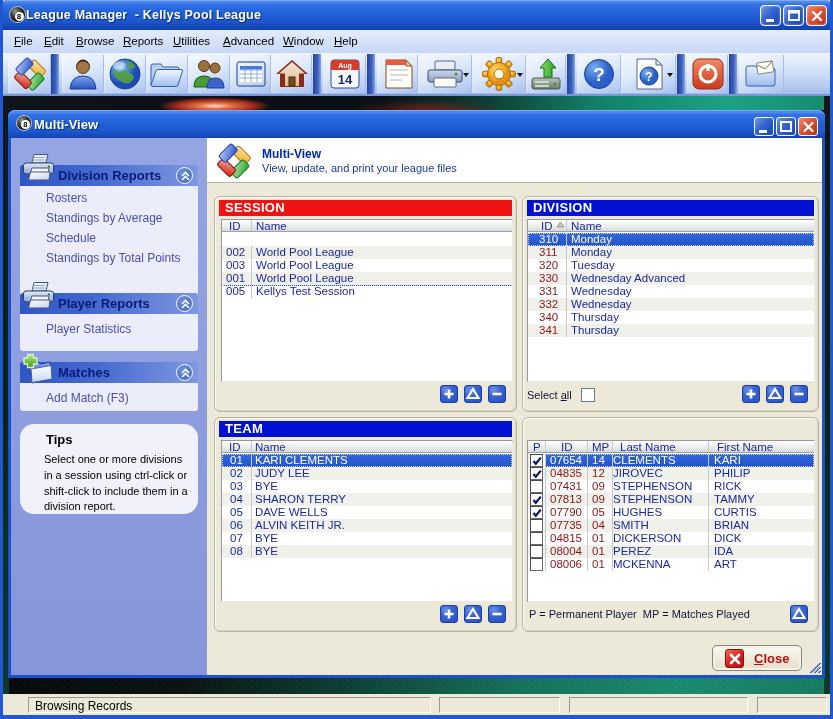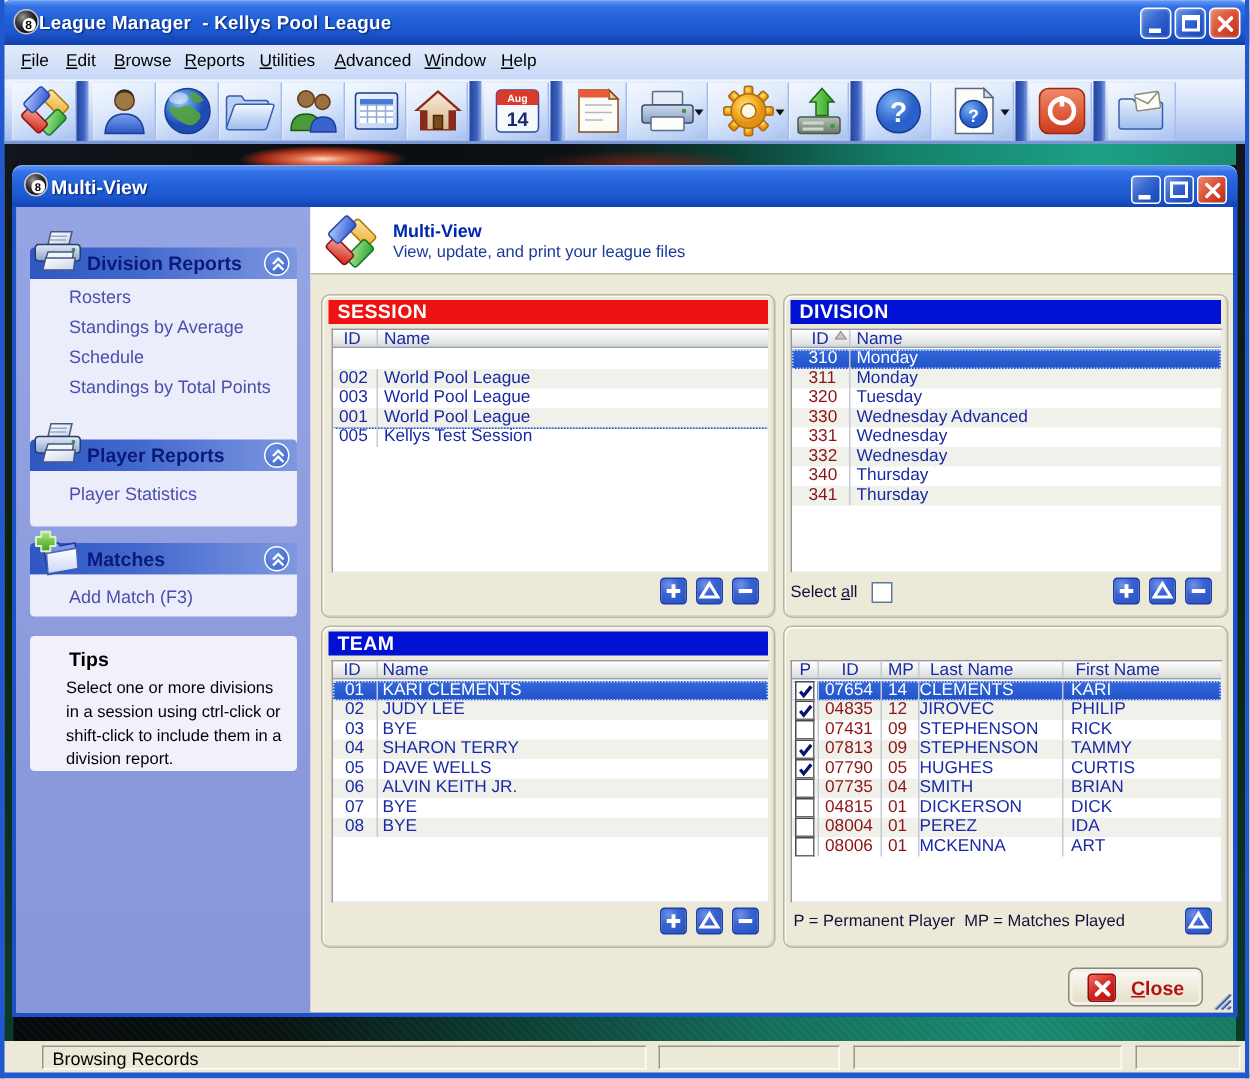--- a/index.html
+++ b/index.html
@@ -68,21 +68,21 @@
 .sp{position:absolute;left:9px;width:178px;}
 .sp-head{position:absolute;left:0;top:0;width:178px;height:21px;border-radius:3px 3px 0 0;
  background:linear-gradient(90deg,#2e57c4 0%,#4268ce 40%,#7e97e0 100%);}
 .sp-head .ht{position:absolute;left:38px;top:3px;font-size:13px;font-weight:bold;color:#0a1a78;}
 .chev{position:absolute;right:5px;top:2px;width:17px;height:17px;border-radius:50%;border:1px solid #fff;background:radial-gradient(circle at 35% 30%,#6d8fe0,#3d64c8);}
 .chev svg{position:absolute;left:1px;top:1px;}
 .sp-items{position:absolute;left:0;width:178px;background:#ecedfa;border-radius:0 0 3px 3px;}
 .sp-items div{font-size:12px;color:#4a4fae;height:20px;line-height:20px;padding-left:26px;white-space:nowrap;}
 .spicon{position:absolute;left:2px;top:-14px;z-index:3;}
 
-#tips{position:absolute;left:9px;top:286px;width:178px;height:90px;background:#f1f1fb;border-radius:3px;}
+#tips{position:absolute;left:9px;top:286px;width:178px;height:90px;background:#f1f1fb;border-radius:14px;}
 #tips .tt{position:absolute;left:26px;top:8px;font-size:13px;font-weight:bold;color:#000;}
 #tips .tb{position:absolute;left:24px;top:28px;font-size:11px;color:#000;line-height:15.8px;white-space:nowrap;}
 
 
 #main{position:absolute;left:196px;top:0;width:615px;height:537px;background:#ece9d8;}
 #mhead{position:absolute;left:0;top:0;width:615px;height:45px;background:#fff;border-bottom:1px solid #b8b5a6;}
 #mhead .t1{position:absolute;left:55px;top:9px;font-size:12px;font-weight:bold;color:#0026b0;}
 #mhead .t2{position:absolute;left:55px;top:24px;font-size:11px;color:#1a3a9a;}
 
 

